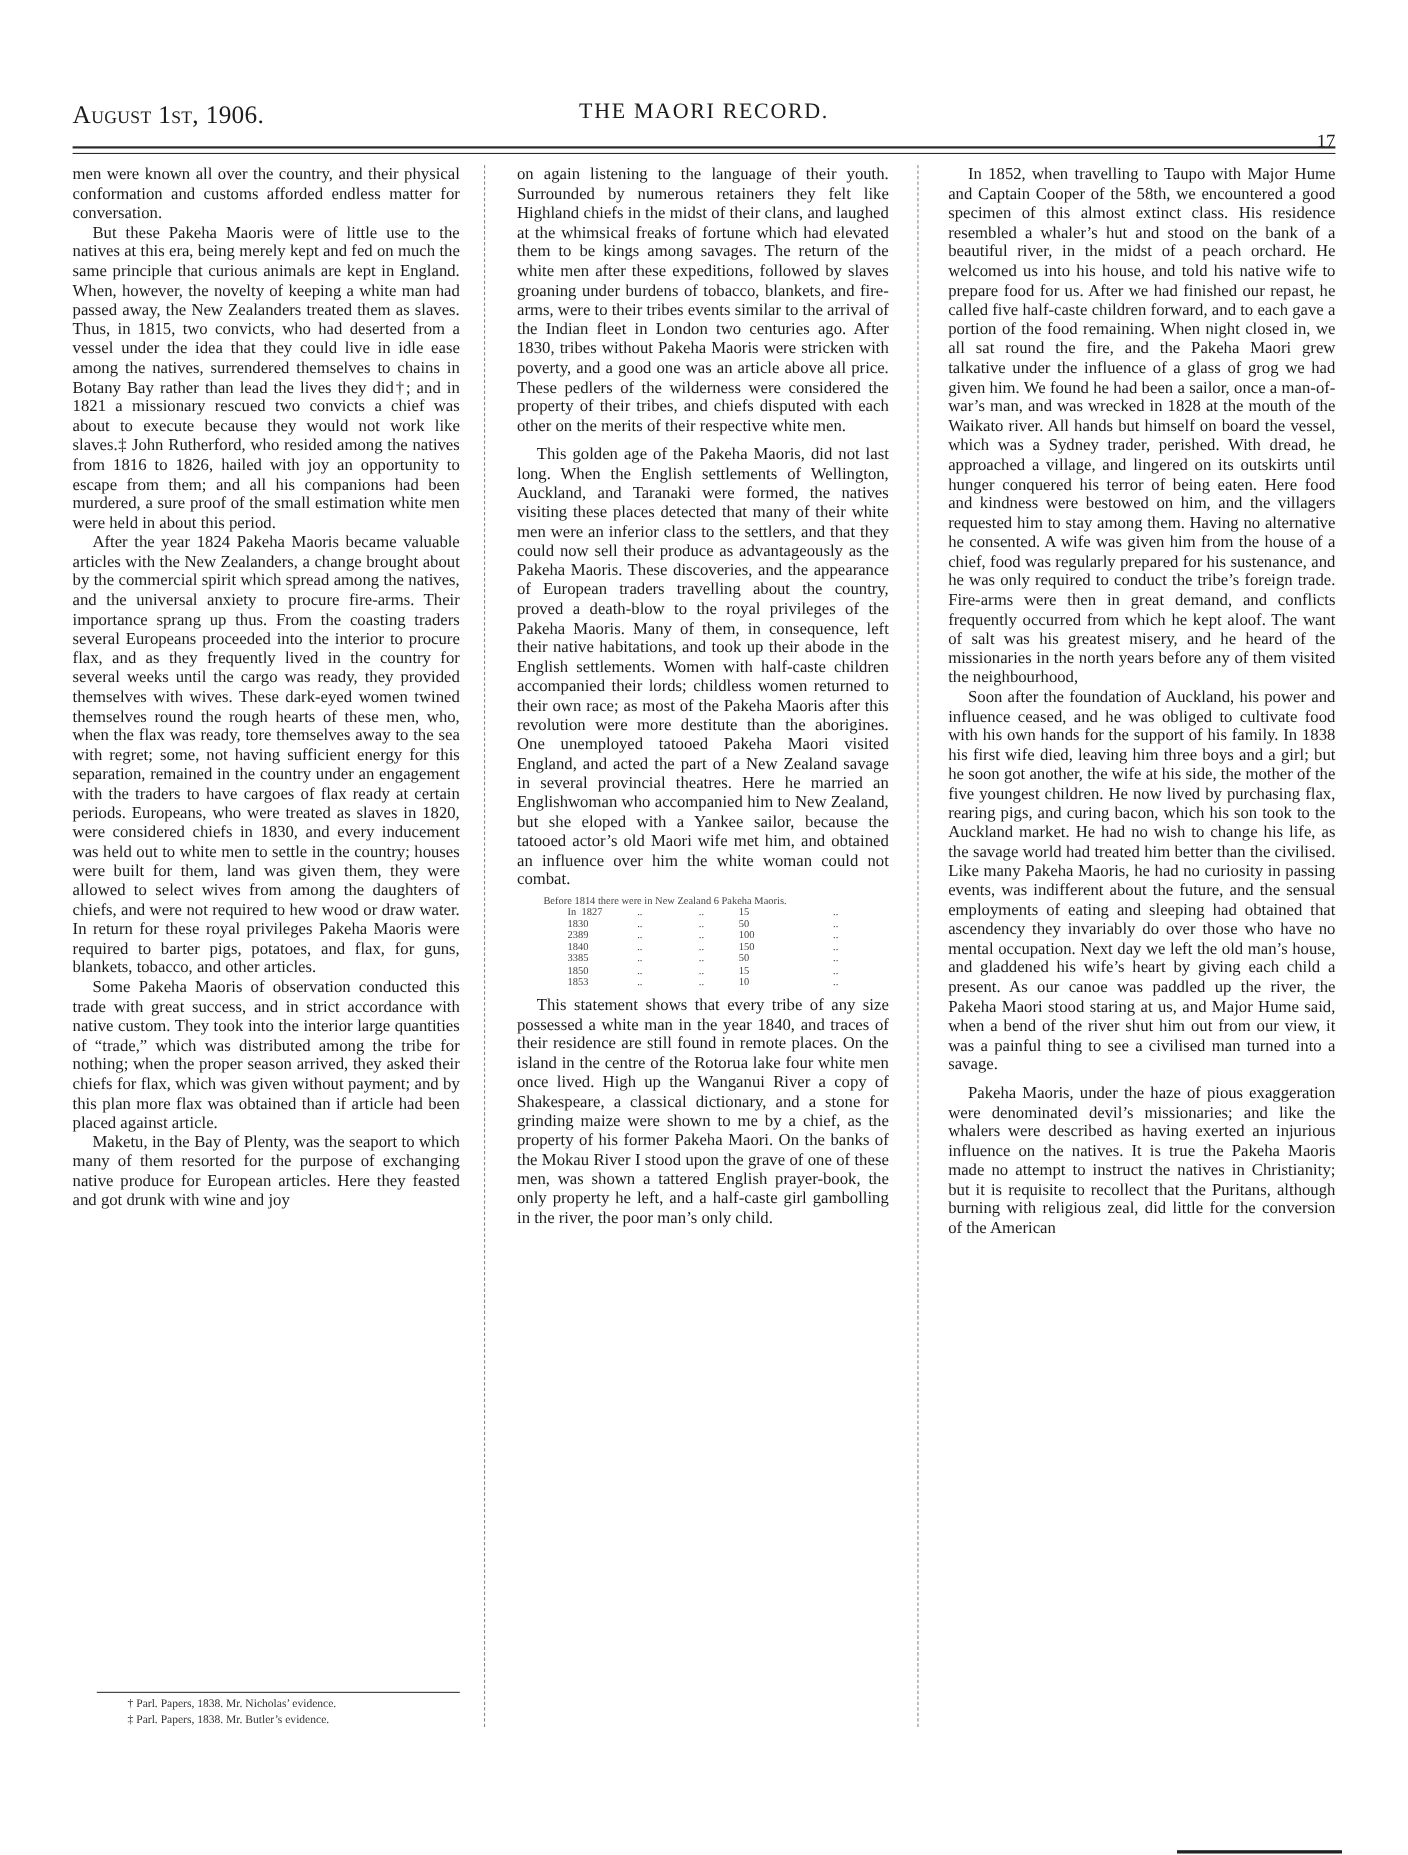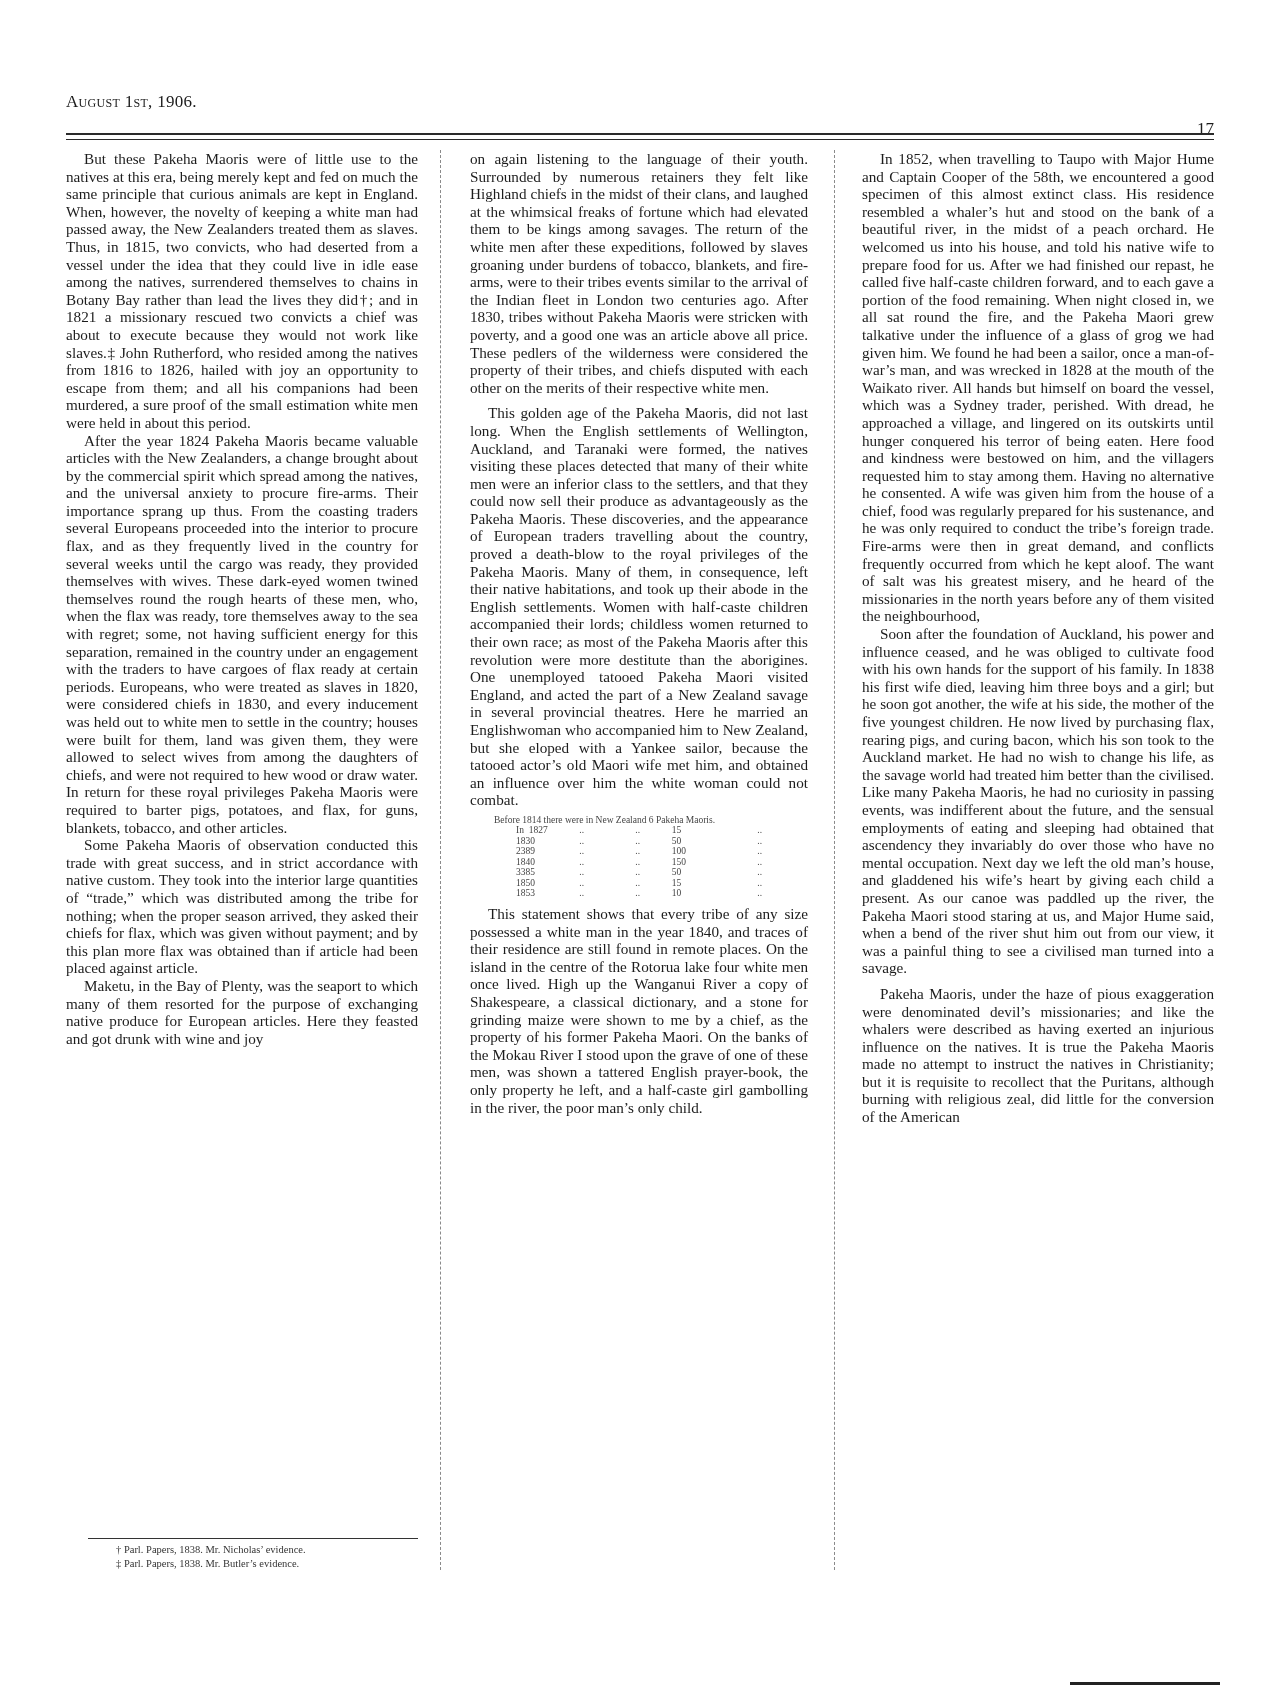--- a/index.html
+++ b/index.html
@@ -5,21 +5,21 @@
   html, body { margin: 0; padding: 0; background: #ffffff; }
   body {
     width: 1280px; height: 1686px; position: relative; overflow: hidden;
     font-family: "Liberation Serif", "DejaVu Serif", serif;
     color: #1c1c1c;
   }
   .header {
     position: absolute; left: 66px; top: 90px; width: 1148px; height: 30px;
   }
   .header .date {
-    position: absolute; left: 0; top: 2px; font-size: 17px; font-variant: small-caps; letter-spacing: 0.3px;
+    position: absolute; left: 0; top: 2px; font-size: 23px; font-variant: small-caps; letter-spacing: 0.3px;
   }
   .header .title {
     position: absolute; left: 0; right: 0; top: 0; text-align: center; font-size: 20px; letter-spacing: 1.5px;
   }
   .header .pageno {
     position: absolute; right: 0; top: 2px; font-size: 17px; margin-top: 27px;
   }
   .rule {
     position: absolute; left: 66px; width: 1148px; height: 0; border-top: 2px solid #2a2a2a;
   }
@@ -56,29 +56,31 @@
   .stat-caption { font-size: 9.5px; color: #444; white-space: nowrap; margin-left: -4px; }
   .bottom-rule {
     position: absolute; left: 1070px; top: 1682px; width: 150px; border-top: 3px solid #222;
   }
 </style>
 </head>
 <body>
 
 <header class="header">
   <span class="date">August 1st, 1906.</span>
+  <span class="title">THE MAORI RECORD.</span>
   <span class="pageno">17</span>
 </header>
 <div class="rule r1"></div>
 <div class="rule r2"></div>
 
 <div class="divider d1"></div>
 <div class="divider d2"></div>
 
 <section class="col col1">
+  <p class="cont">men were known all over the country, and their physical conformation and customs afforded endless matter for conversation.</p>
   <p>But these Pakeha Maoris were of little use to the natives at this era, being merely kept and fed on much the same principle that curious animals are kept in England. When, however, the novelty of keeping a white man had passed away, the New Zealanders treated them as slaves. Thus, in 1815, two convicts, who had deserted from a vessel under the idea that they could live in idle ease among the natives, surrendered themselves to chains in Botany Bay rather than lead the lives they did†; and in 1821 a missionary rescued two convicts a chief was about to execute because they would not work like slaves.‡ John Rutherford, who resided among the natives from 1816 to 1826, hailed with joy an opportunity to escape from them; and all his companions had been murdered, a sure proof of the small estimation white men were held in about this period.</p>
   <p>After the year 1824 Pakeha Maoris became valuable articles with the New Zealanders, a change brought about by the commercial spirit which spread among the natives, and the universal anxiety to procure fire-arms. Their importance sprang up thus. From the coasting traders several Europeans proceeded into the interior to procure flax, and as they frequently lived in the country for several weeks until the cargo was ready, they provided themselves with wives. These dark-eyed women twined themselves round the rough hearts of these men, who, when the flax was ready, tore themselves away to the sea with regret; some, not having sufficient energy for this separation, remained in the country under an engagement with the traders to have cargoes of flax ready at certain periods. Europeans, who were treated as slaves in 1820, were considered chiefs in 1830, and every inducement was held out to white men to settle in the country; houses were built for them, land was given them, they were allowed to select wives from among the daughters of chiefs, and were not required to hew wood or draw water. In return for these royal privileges Pakeha Maoris were required to barter pigs, potatoes, and flax, for guns, blankets, tobacco, and other articles.</p>
   <p>Some Pakeha Maoris of observation conducted this trade with great success, and in strict accordance with native custom. They took into the interior large quantities of “trade,” which was distributed among the tribe for nothing; when the proper season arrived, they asked their chiefs for flax, which was given without payment; and by this plan more flax was obtained than if article had been placed against article.</p>
   <p>Maketu, in the Bay of Plenty, was the seaport to which many of them resorted for the purpose of exchanging native produce for European articles. Here they feasted and got drunk with wine and joy</p>
 </section>
 
 <div class="fn-rule"></div>
 <div class="footnotes">
   <div>† Parl. Papers, 1838. Mr. Nicholas’ evidence.</div>
   <div>‡ Parl. Papers, 1838. Mr. Butler’s evidence.</div>

